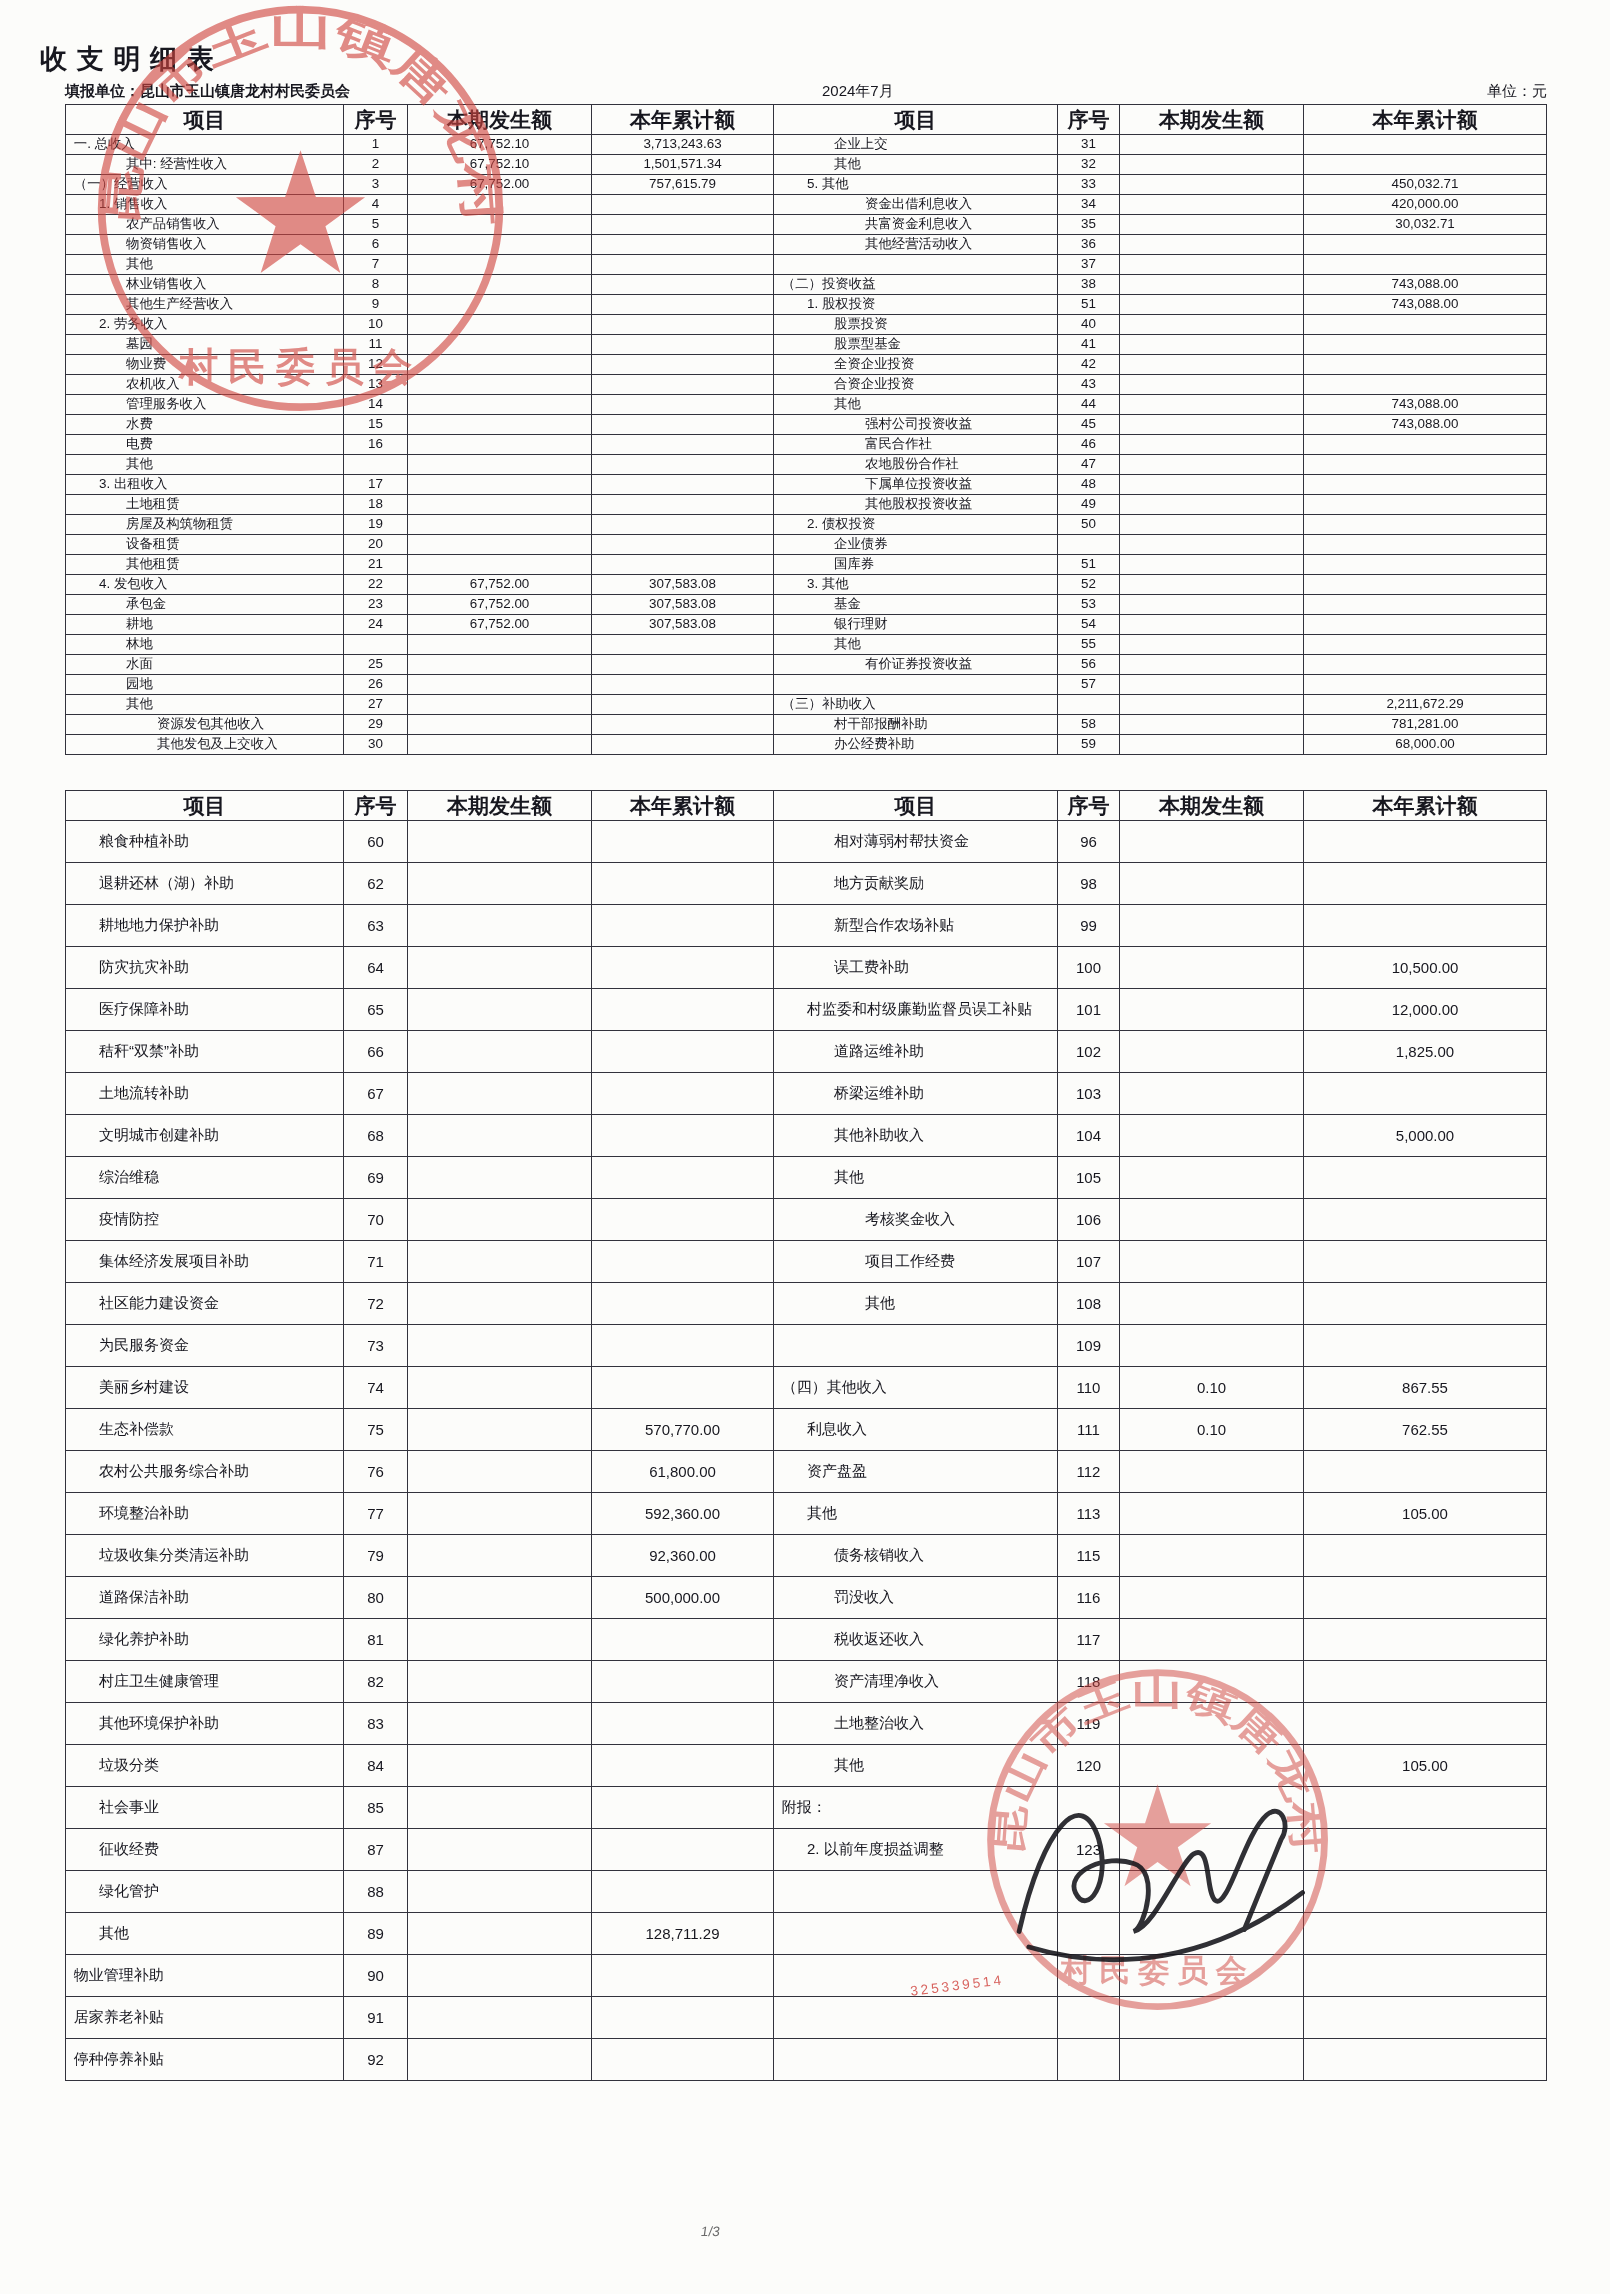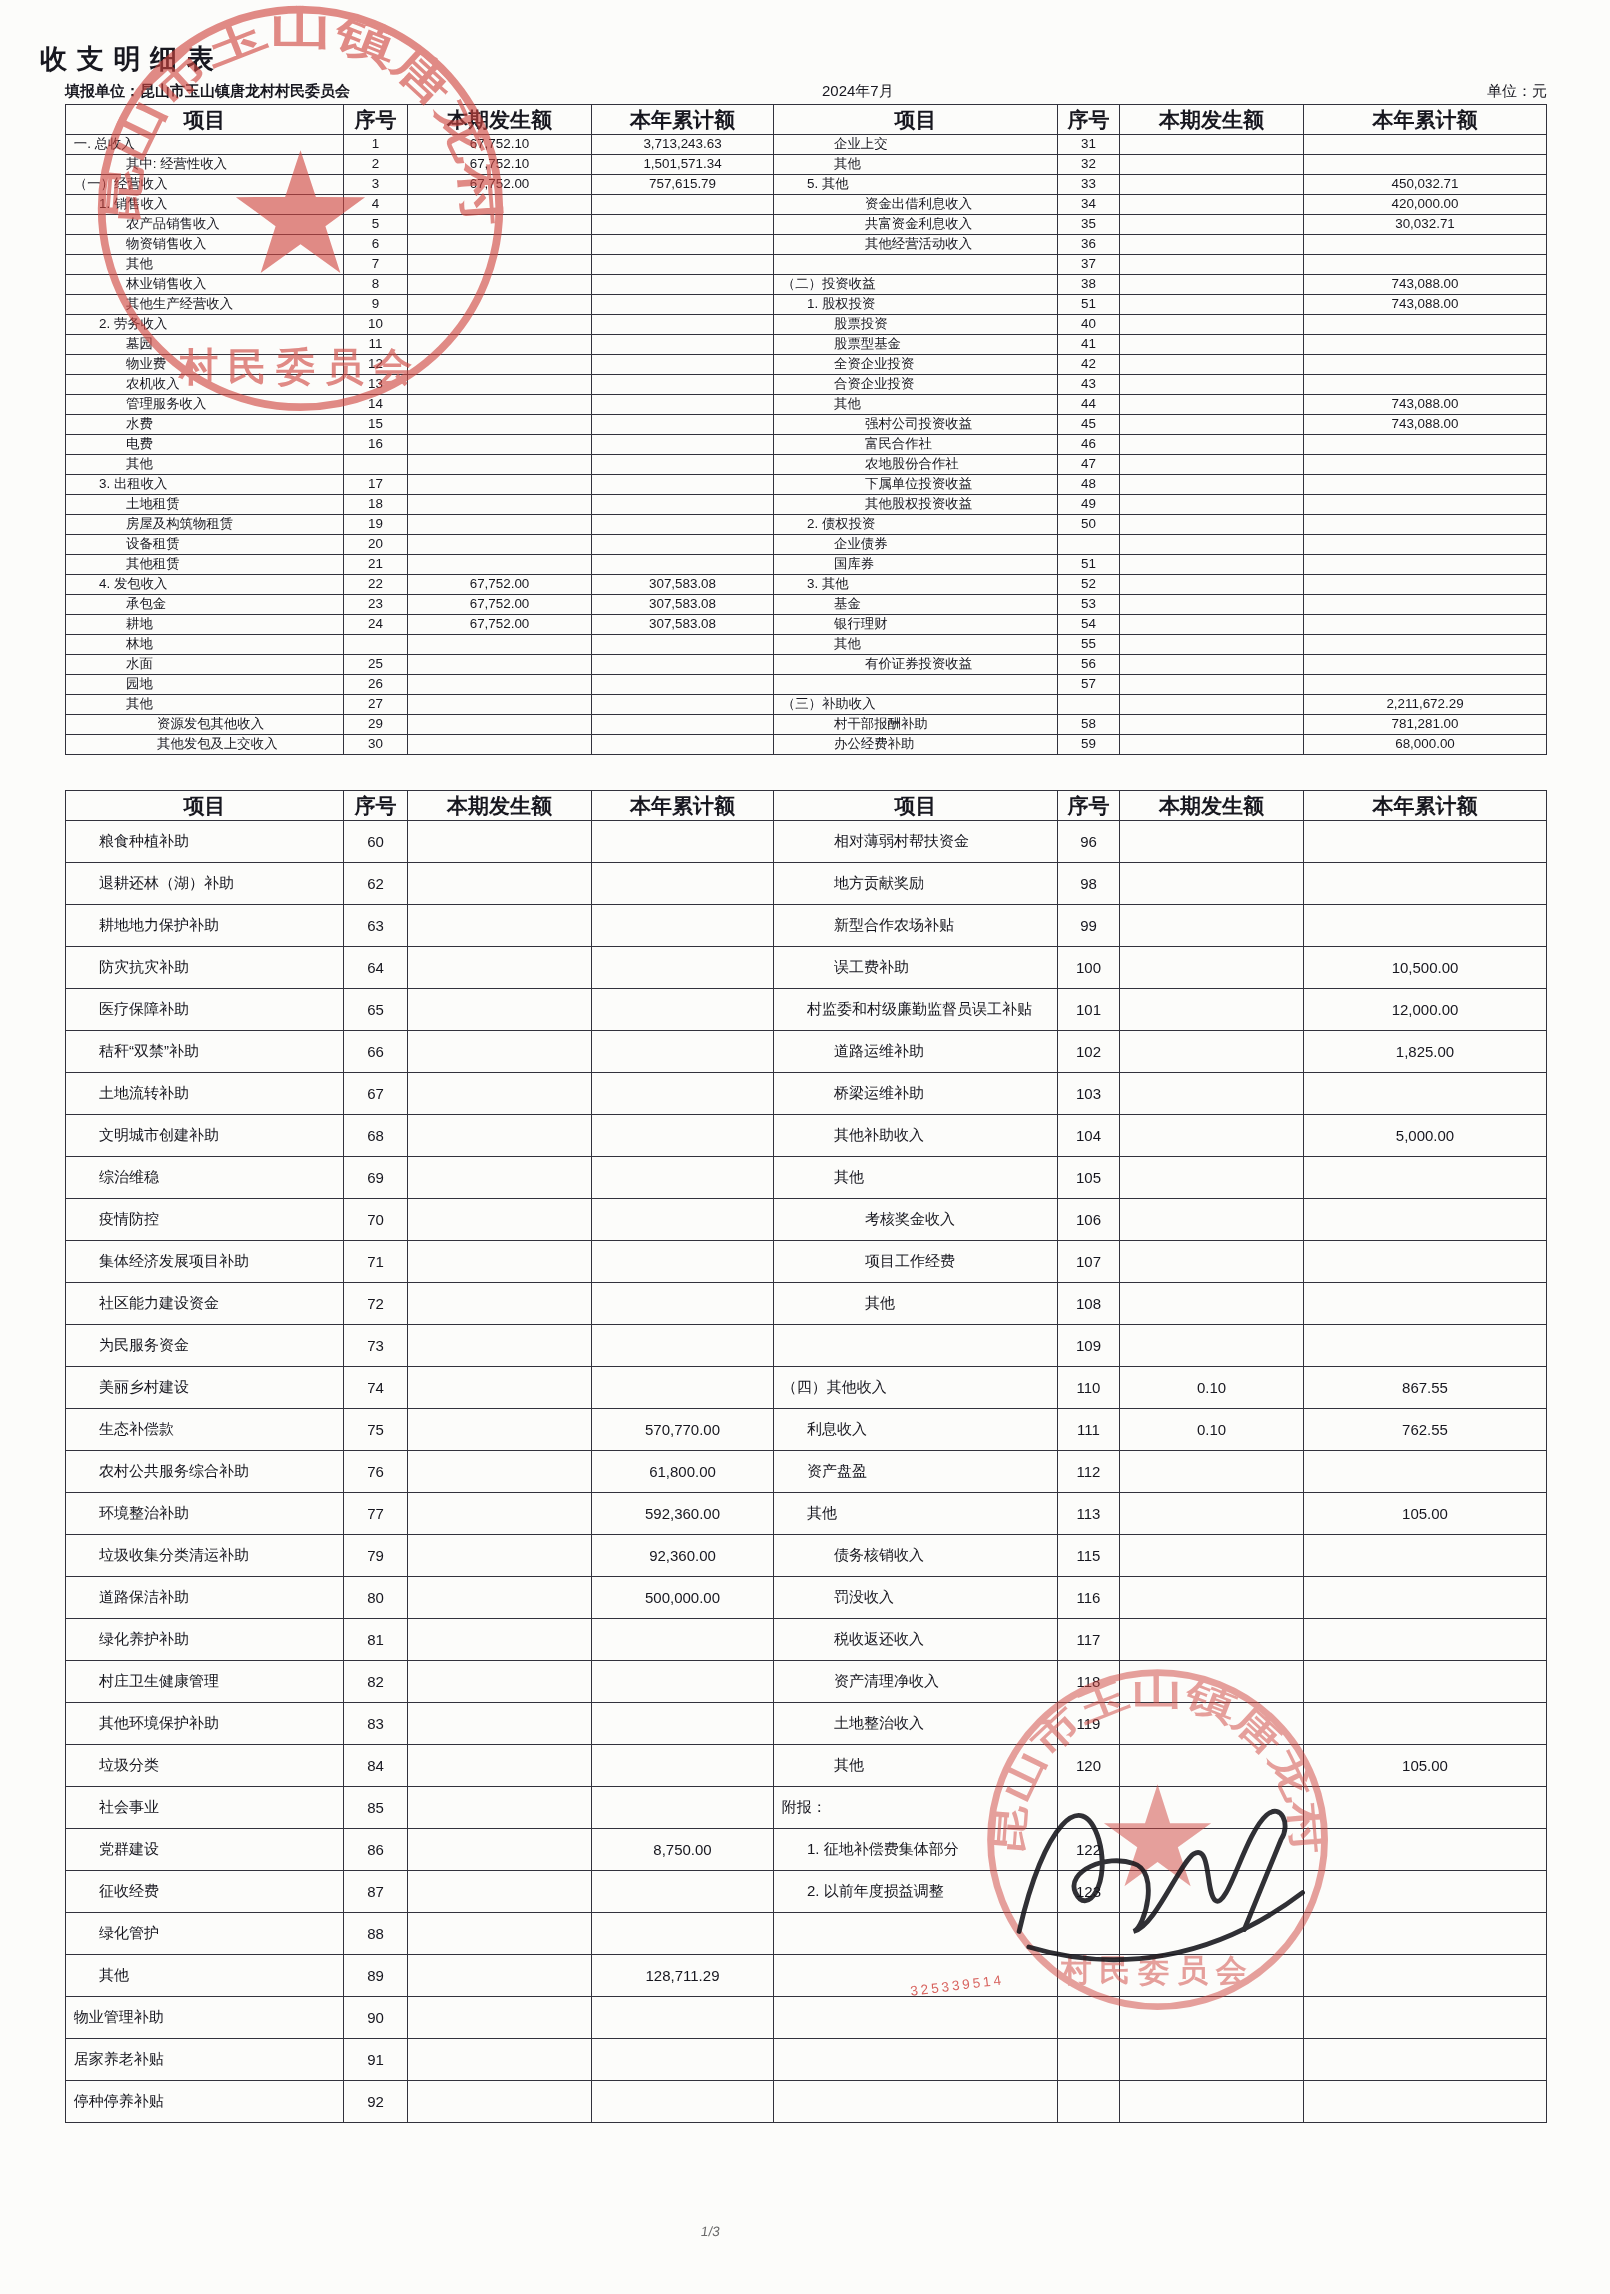--- a/index.html
+++ b/index.html
@@ -634,30 +634,20 @@
           <td class="lbl ind1">社会事业</td>
           <td class="num">85</td>
           <td class="amt"></td>
           <td class="amt"></td>
           <td class="lbl ind0">附报：</td>
           <td class="num"></td>
           <td class="amt"></td>
           <td class="amt"></td>
         </tr>
         <tr>
-          <td class="lbl ind1">党群建设</td>
-          <td class="num">86</td>
-          <td class="amt"></td>
-          <td class="amt">8,750.00</td>
-          <td class="lbl ind1">1. 征地补偿费集体部分</td>
-          <td class="num">122</td>
-          <td class="amt"></td>
-          <td class="amt"></td>
-        </tr>
-        <tr>
           <td class="lbl ind1">征收经费</td>
           <td class="num">87</td>
           <td class="amt"></td>
           <td class="amt"></td>
           <td class="lbl ind1">2. 以前年度损益调整</td>
           <td class="num">123</td>
           <td class="amt"></td>
           <td class="amt"></td>
         </tr>
         <tr>

